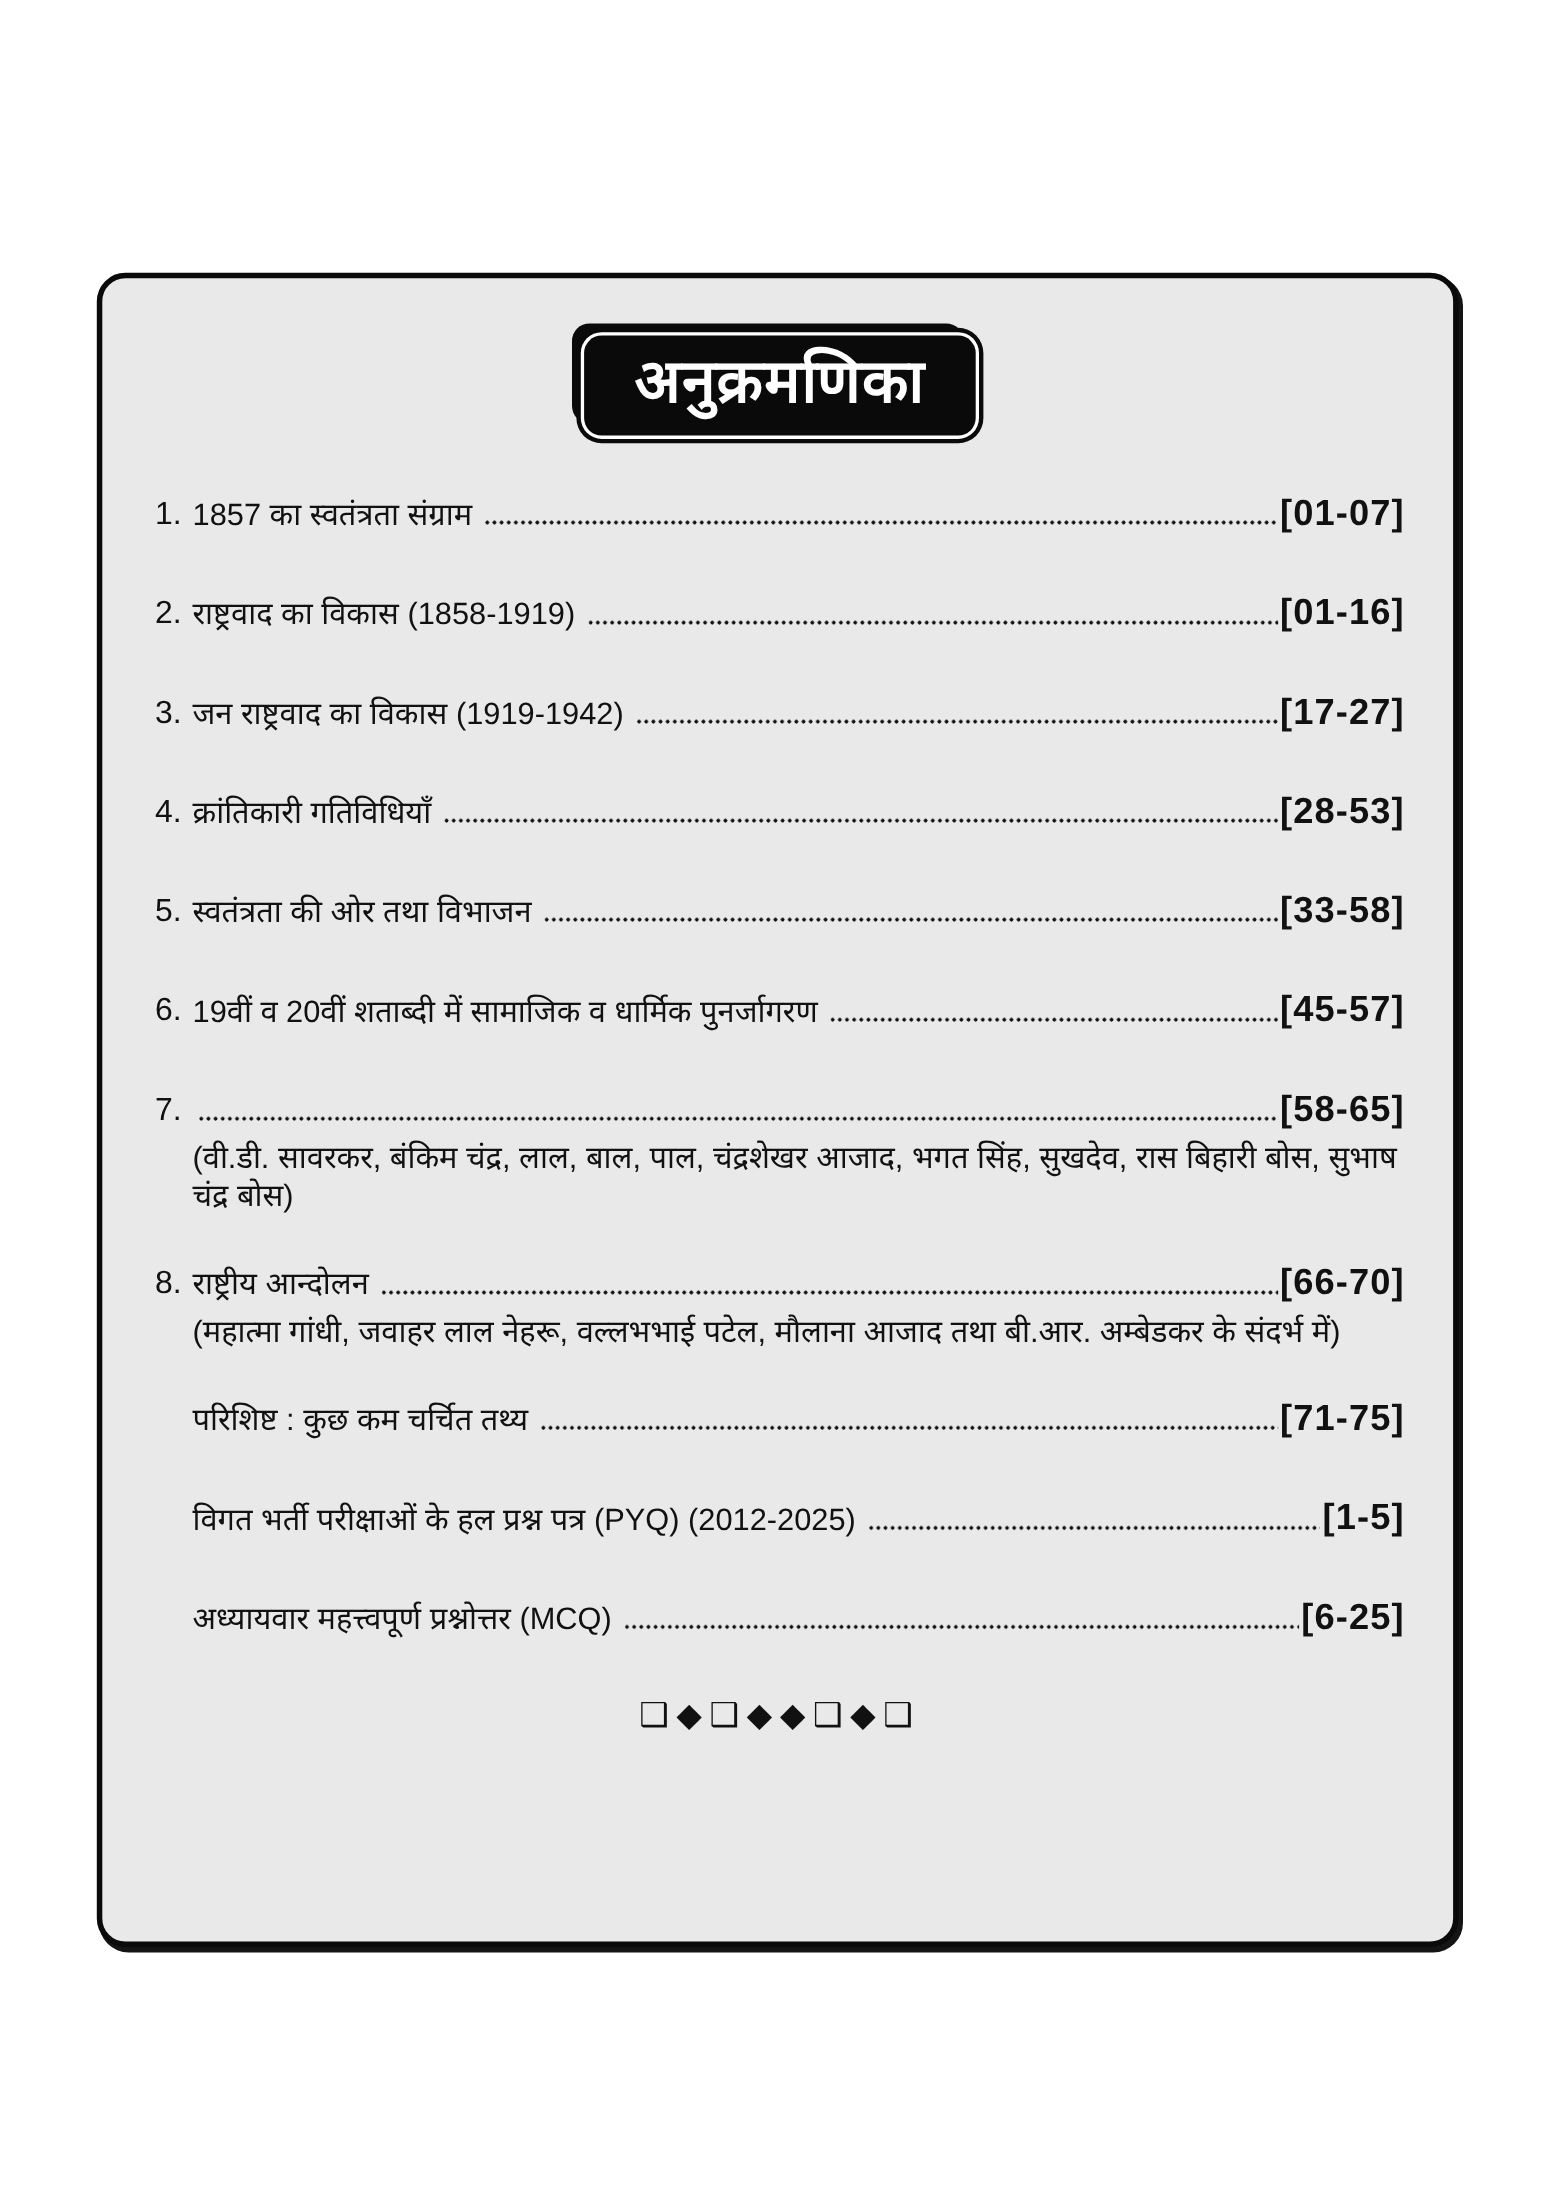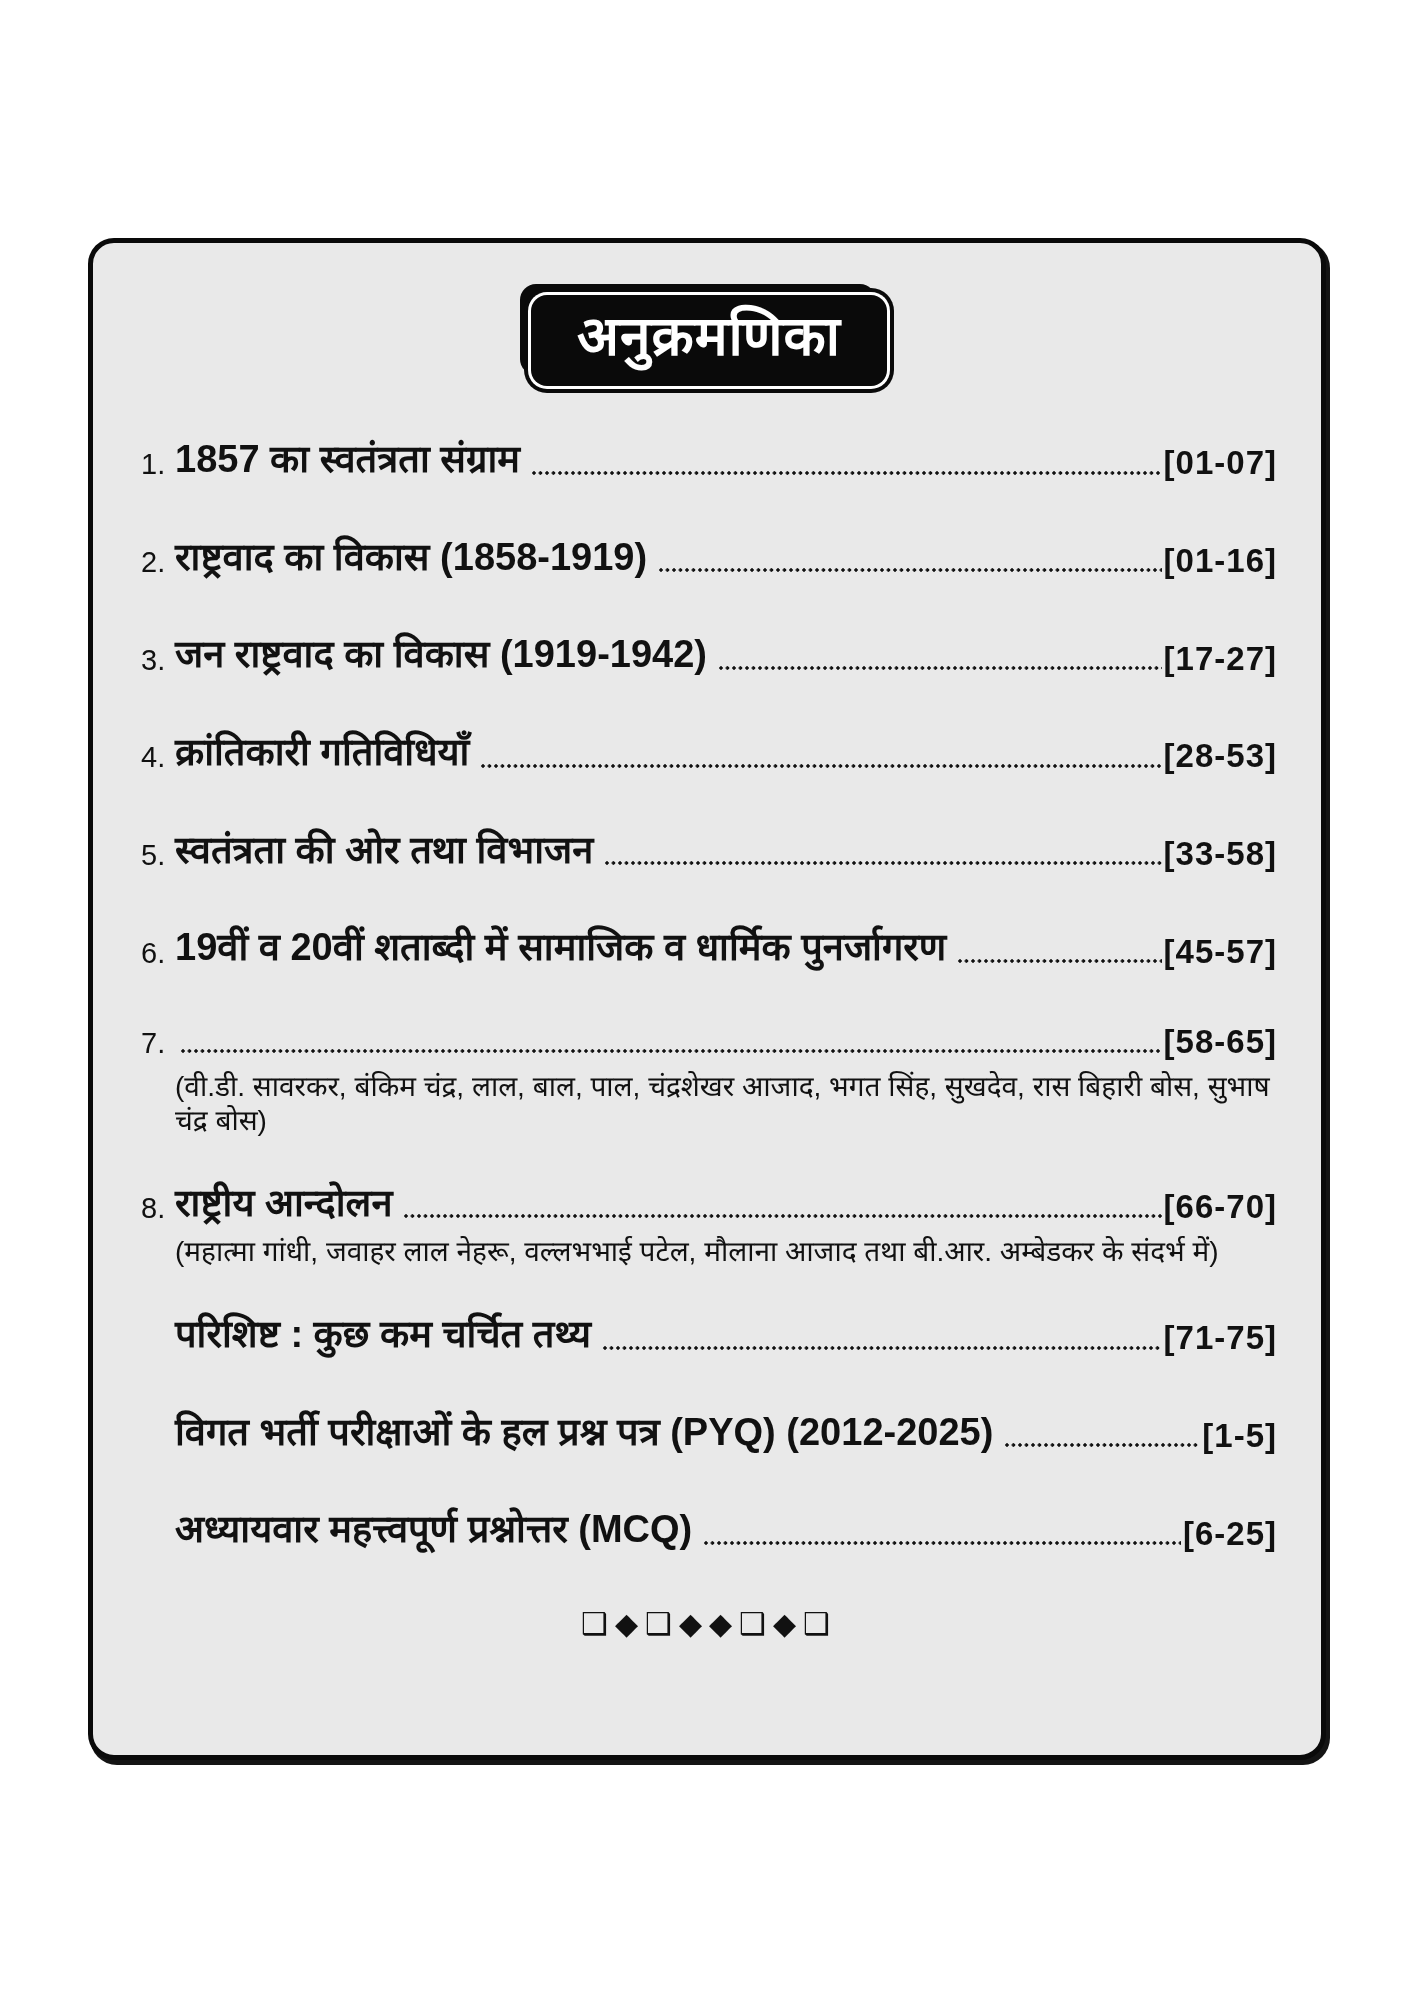--- a/index.html
+++ b/index.html
@@ -10,21 +10,21 @@
     width: 1413px;
     height: 2000px;
     background: #ffffff;
     position: relative;
     font-family: "Liberation Sans", "DejaVu Sans", sans-serif;
     color: #111111;
   }
   .panel {
     position: absolute;
     left: 88px;
-    top: 238px;
+    top: 248px;
     width: 1238px;
     height: 1522px;
     box-sizing: border-box;
     background: #e9e9e9;
     border: 5px solid #0a0a0a;
     border-radius: 26px;
     box-shadow: 3px 4px 0 1px #141414;
     padding: 52px 44px 0 48px;
   }
   .title-wrap {
@@ -50,22 +50,22 @@
     margin-bottom: 54px;
   }
   .row.has-note { margin-bottom: 10px; }
   .num {
     flex: 0 0 34px;
     font-size: 29px;
     font-weight: 500;
     line-height: 1.15;
   }
   .etitle {
-    font-size: 38px;
-    font-weight: 700;
+    font-size: 28px;
+    font-weight: 400;
     line-height: 1.15;
     white-space: nowrap;
     margin-right: 6px;
   }
   .leader {
     flex: 1 1 auto;
     align-self: flex-end;
     height: 4px;
     margin: 0 2px 7px 6px;
     background-image: radial-gradient(circle at 2px 2px, #111 1.5px, rgba(0,0,0,0) 1.9px);

